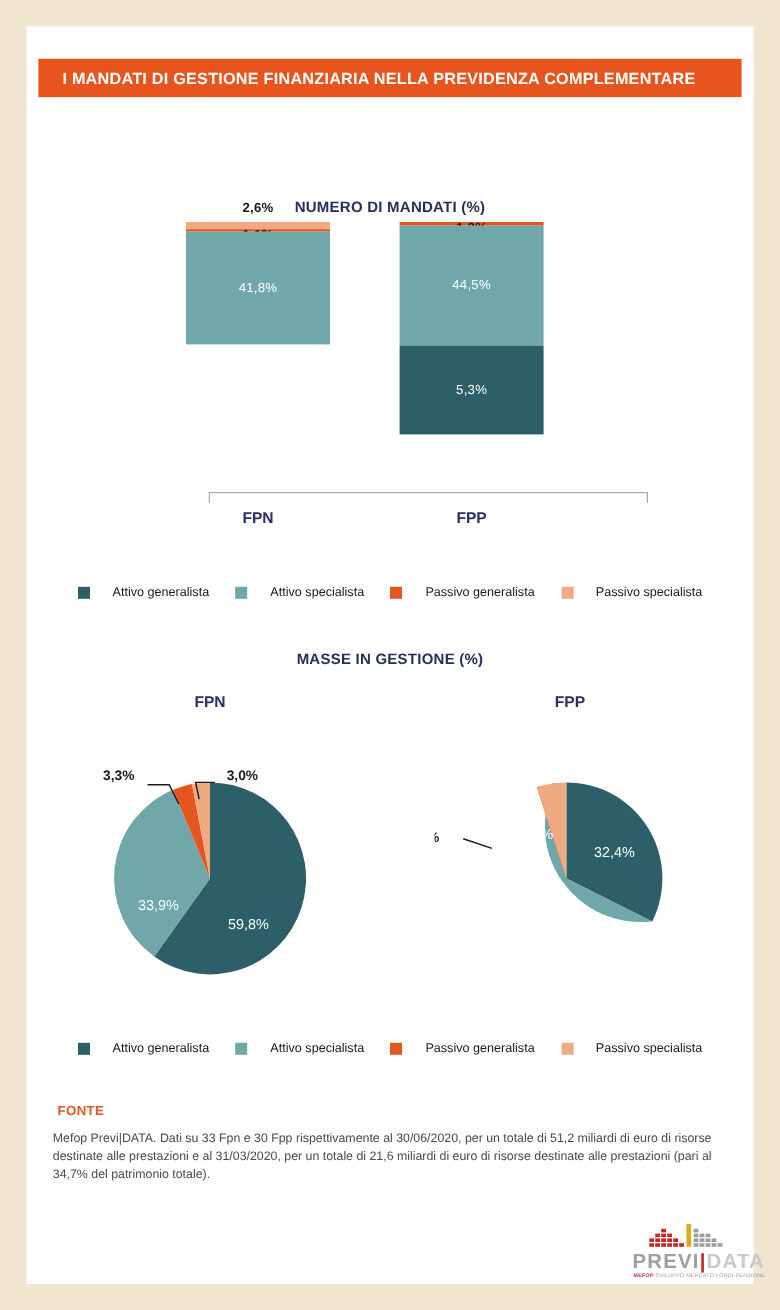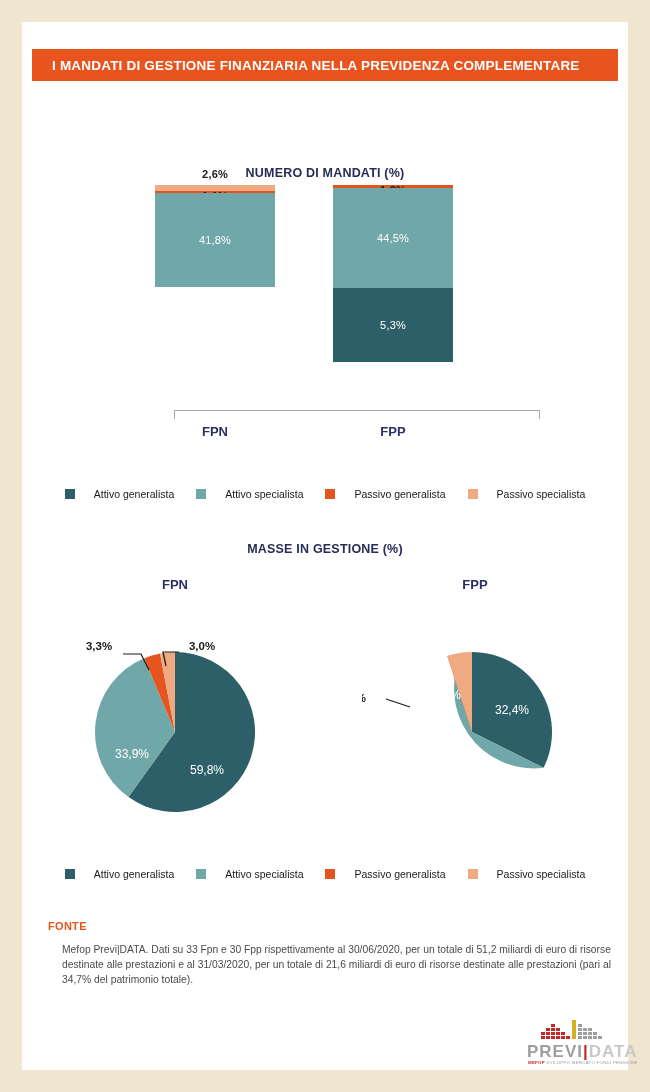--- a/index.html
+++ b/index.html
@@ -185,21 +185,21 @@
     position: absolute;
     left: 26px;
     top: 898px;
     color: #E8541E;
     font-size: 11px;
     font-weight: bold;
     letter-spacing: 0.3px;
   }
   .fonte-text {
     position: absolute;
-    left: 40px;
+    left: 22px;
     top: 920px;
     width: 556px;
     color: #4A4A4A;
     font-size: 10.3px;
     line-height: 15px;
   }
   
   .logo {
     position: absolute;
     left: 503px;

